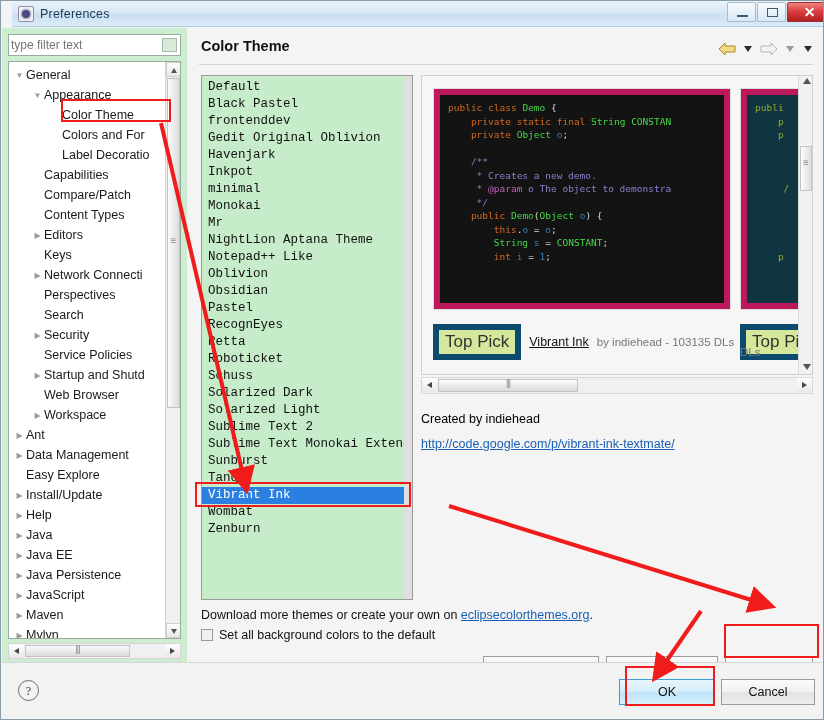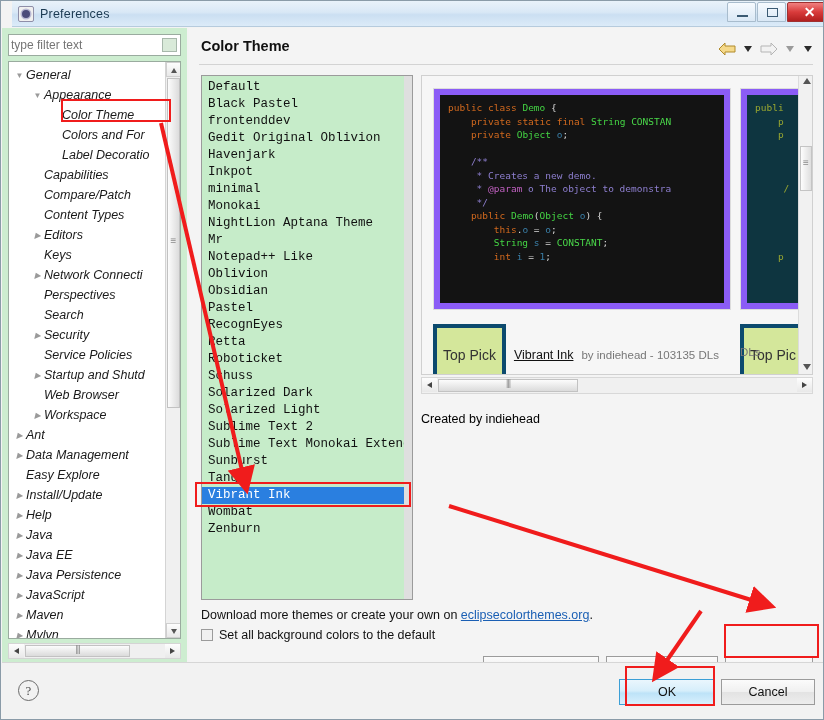--- a/index.html
+++ b/index.html
@@ -103,21 +103,20 @@
     width: 158px; height: 100%;
     padding: 3px 0 0 0;
     overflow: hidden;
   }
   .tree-row {
     height: 20px; line-height: 20px;
     font-size: 12.5px; color: #1a1a1a;
     white-space: nowrap;
     position: relative;
     padding-left: 4px;
-    font-style: italic;
   }
   .tw {
     display: inline-block; width: 13px; text-align: center;
     color: #9a9a9a; font-size: 8px; vertical-align: middle;
   }
   .tw.empty { color: transparent; }
   .lvl1 { padding-left: 4px; }
   .lvl2 { padding-left: 22px; }
   .lvl3 { padding-left: 40px; }
 
@@ -227,21 +226,21 @@
   
   .preview-area {
     position: absolute; left: 232px; top: 47px;
     width: 392px; height: 300px;
     background: #f6f6f6;
     border: 1px solid #d0d0d0;
     overflow: hidden;
   }
   .code-card {
     position: absolute; top: 12px;
-    background: #8b5cf6;
+    background: #be185d;
     border: 1px solid #dcdcdc;
     padding: 6px;
   }
   .code-card.a { left: 11px; width: 298px; height: 222px; }
   .code-card.b { left: 318px; width: 110px; height: 222px; }
   .code-box {
     width: 100%; height: 100%;
     font-family: "DejaVu Sans Mono", monospace;
     font-size: 9.5px; line-height: 13.5px;
     padding: 6px 8px;
@@ -263,23 +262,23 @@
   .badge-row {
     position: absolute; left: 11px; top: 248px;
     display: flex; align-items: center; gap: 8px;
   }
   .badge-row2 {
     position: absolute; left: 318px; top: 248px;
     display: flex; align-items: center; gap: 8px;
   }
   .top-pick {
     background: #d4e79b;
-    border: 4px solid #0c4a6e;
-    font-size: 14px; color: #333;
-    padding: 19px 6px;
+    border: 6px solid #0c4a6e;
+    font-size: 17px; color: #333;
+    padding: 2px 6px;
     white-space: nowrap;
   }
   .theme-name-link {
     font-size: 12.5px; color: #111; text-decoration: underline;
   }
   .theme-meta { font-size: 11.5px; color: #777; }
   .dls-row {
     position: absolute; left: 318px; top: 270px;
     font-size: 11.5px; color: #777;
   }
@@ -494,22 +493,22 @@
     <div class="theme-list">
       <div id="theme-items">
           <div class="theme-item">Default</div>
           <div class="theme-item">Black Pastel</div>
           <div class="theme-item">frontenddev</div>
           <div class="theme-item">Gedit Original Oblivion</div>
           <div class="theme-item">Havenjark</div>
           <div class="theme-item">Inkpot</div>
           <div class="theme-item">minimal</div>
           <div class="theme-item">Monokai</div>
+          <div class="theme-item">Mr</div>
           <div class="theme-item">NightLion Aptana Theme</div>
-          <div class="theme-item">Mr</div>
           <div class="theme-item">Notepad++ Like</div>
           <div class="theme-item">Oblivion</div>
           <div class="theme-item">Obsidian</div>
           <div class="theme-item">Pastel</div>
           <div class="theme-item">RecognEyes</div>
           <div class="theme-item">Retta</div>
           <div class="theme-item">Roboticket</div>
           <div class="theme-item">Schuss</div>
           <div class="theme-item">Solarized Dark</div>
           <div class="theme-item">Solarized Light</div>
@@ -575,20 +574,21 @@
       <div class="h-arrow l">
           <span class="tri-l"></span>
         </div>
       <div class="ph-thumb"></div>
       <div class="h-arrow r">
           <span class="tri-r"></span>
         </div>
     </div>
 
     <div class="created-by">Created by indiehead</div>
+    <a class="theme-url" href="#">http://code.google.com/p/vibrant-ink-textmate/</a>
 
     <div class="download-line">
       <span>Download more themes or create your own on </span><a href="#">eclipsecolorthemes.org</a><span>.</span>
     </div>
 
     <div class="checkbox-row">
       <span class="cbox"></span>
       <span>Set all background colors to the default</span>
     </div>
 

